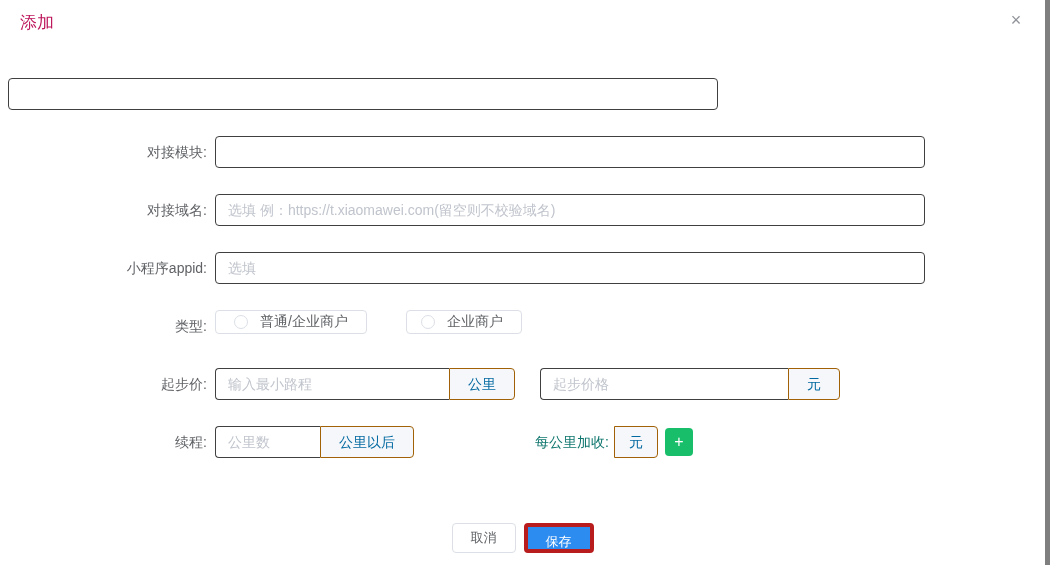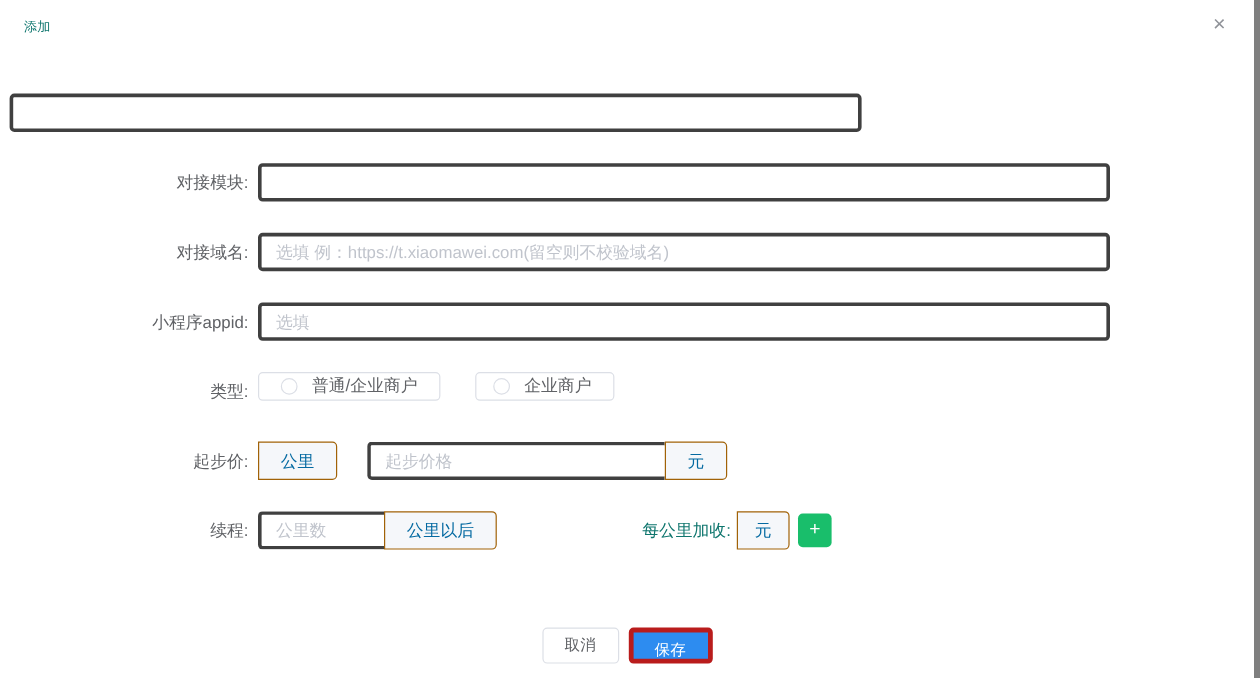--- a/index.html
+++ b/index.html
@@ -9,21 +9,21 @@
     font-family: "Liberation Sans", sans-serif;
     font-size: 14px;
     color: #606266;
     overflow: hidden;
     position: relative;
   }
   .dialog { position: relative; width: 1050px; height: 565px; background: #fff; }
 
   .dialog-title {
     position: absolute; top: 11px; left: 20px;
-    font-size: 11px; color: #0f766e; line-height: 24px;
+    font-size: 17px; color: #be185d; line-height: 24px;
   }
   .close-btn {
     position: absolute; top: 10px; right: 24px;
     width: 20px; height: 20px;
     font-size: 18px; line-height: 20px; text-align: center;
     color: #909399; cursor: pointer;
     font-family: "Liberation Sans", sans-serif;
   }
 
   .scrollbar-strip {
@@ -35,21 +35,21 @@
   .form { position: absolute; top: 78px; left: 0; width: 1045px; }
   .form-row { display: flex; align-items: flex-start; margin-bottom: 26px; }
   .form-label {
     flex: 0 0 207px; width: 207px;
     text-align: right; color: #606266;
     line-height: 32px; white-space: nowrap;
   }
   .field { margin-left: 8px; }
 
   input.text-input {
-    height: 32px; border: 3px solid #404040; border-radius: 4px;
+    height: 32px; border: 1px solid #404040; border-radius: 4px;
     padding: 0 12px; font-size: 14px; color: #606266;
     font-family: "Liberation Sans", sans-serif;
     outline: none; background: #fff; display: block;
   }
   input.text-input::placeholder { color: #c0c4cc; opacity: 1; }
   .w-main { width: 710px; }
 
   .input-group { display: flex; margin-left: 8px; }
   .input-group input.text-input {
     border-top-right-radius: 0; border-bottom-right-radius: 0;
@@ -62,21 +62,21 @@
     border-top-right-radius: 4px; border-bottom-right-radius: 4px;
     text-align: center; padding: 0 18px; white-space: nowrap;
   }
 
   .radio-box {
     display: inline-flex; align-items: center;
     height: 24px; padding: 0 18px;
     border: 1px solid #dcdfe6; border-radius: 4px;
     margin-left: 8px; cursor: pointer; background: #fff;
   }
-  .radio-box + .radio-box { margin-left: 29px; padding-left: 14px; }
+  .radio-box + .radio-box { margin-left: 39px; padding-left: 14px; }
   .radio-circle {
     width: 14px; height: 14px; border-radius: 50%;
     border: 1px solid #dcdfe6; background: #fff;
     margin-right: 12px; flex: 0 0 14px;
   }
   .radio-label { color: #606266; }
 
   .inline-label {
     width: 195px; text-align: right; line-height: 32px;
     color: #0f766e; white-space: nowrap;
@@ -138,20 +138,21 @@
       </div>
       <div class="radio-box">
         <span class="radio-circle"></span>
         <span class="radio-label">企业商户</span>
       </div>
     </div>
 
     <div class="form-row">
       <div class="form-label">起步价:</div>
       <div class="input-group">
+        <input class="text-input" style="width: 234px;" type="text" placeholder="输入最小路程">
         <span class="input-append">公里</span>
       </div>
       <div class="input-group" style="margin-left:25px">
         <input class="text-input" style="width: 248px;" type="text" placeholder="起步价格">
         <span class="input-append">元</span>
       </div>
     </div>
 
     <div class="form-row">
       <div class="form-label">续程:</div>

